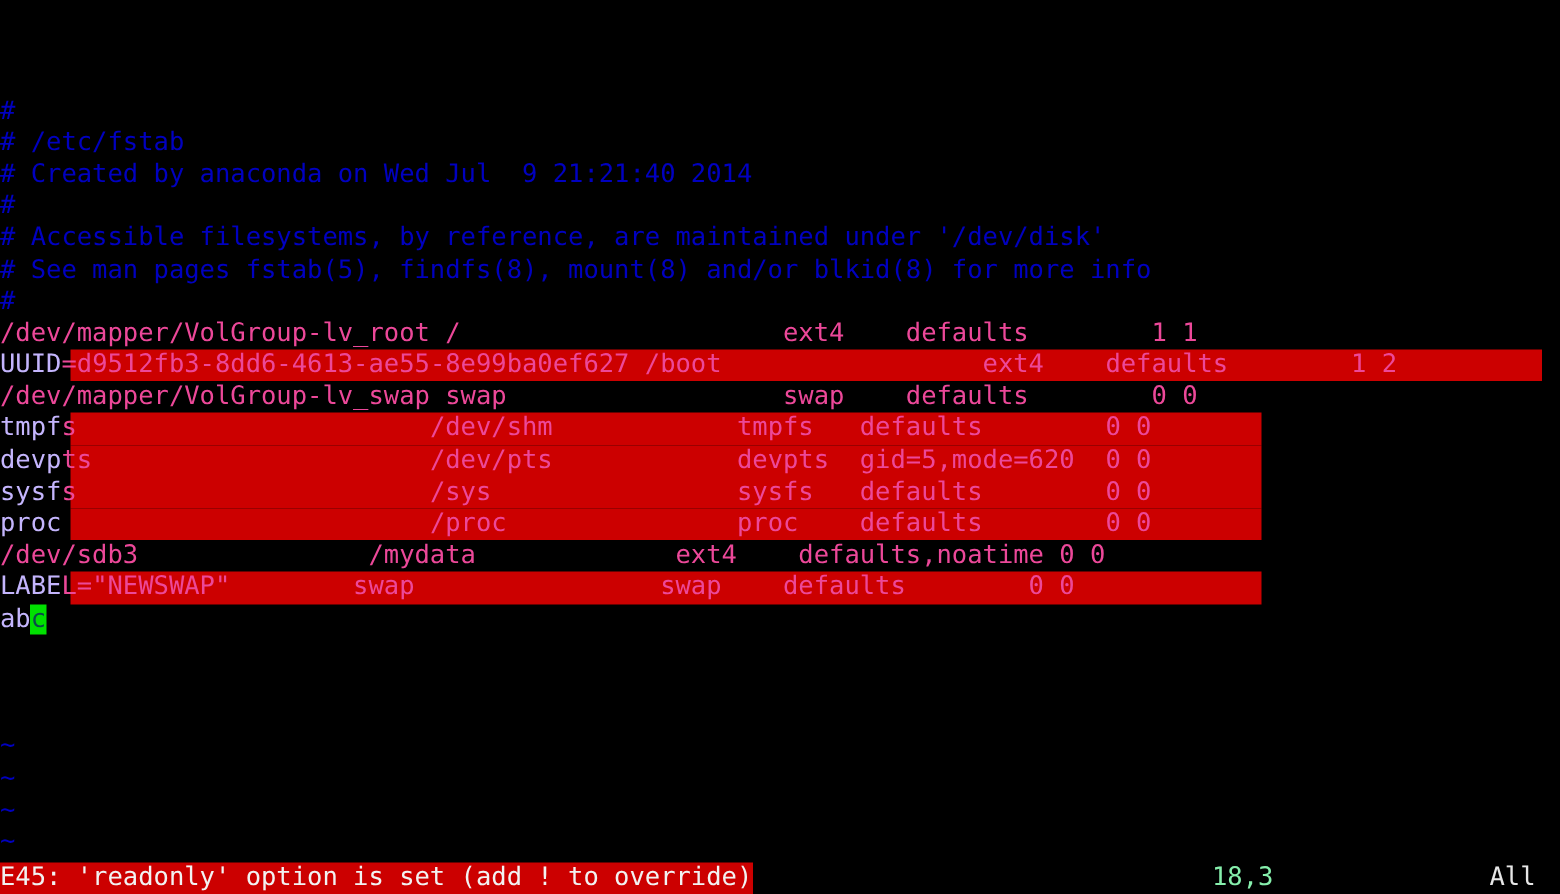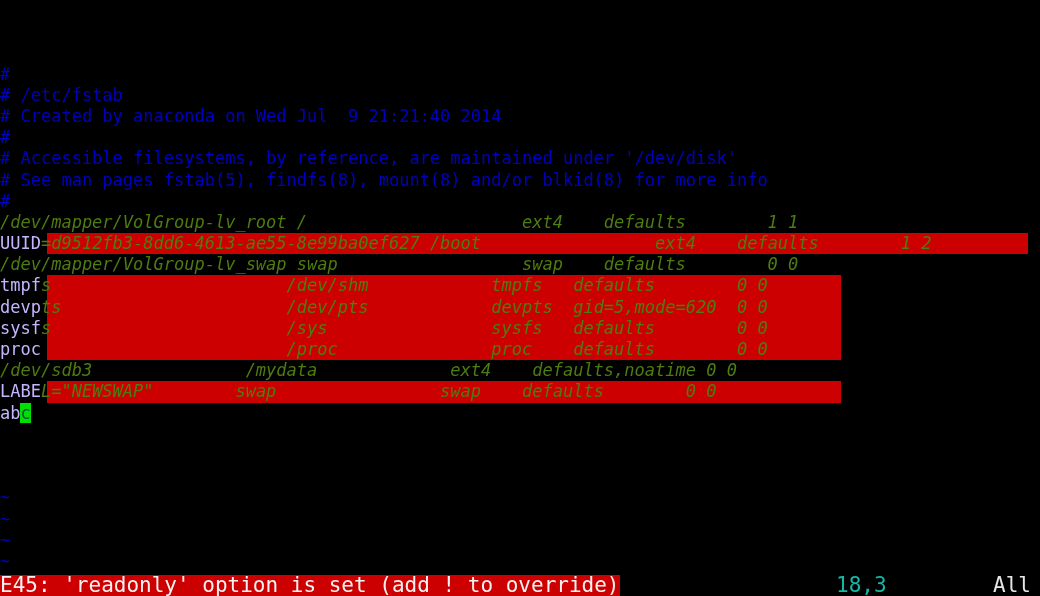--- a/index.html
+++ b/index.html
@@ -37,51 +37,51 @@
     position: relative;
     height: 21.2px;
     white-space: pre;
     font-size: 17px;
     line-height: 21.2px;
   }
   .seg {
     white-space: pre;
   }
   .c-comment  { color: #0000c0; }
-  .c-normal   { color: #4d7c0f; font-style: italic; }
+  .c-normal   { color: #ec4899; }
   .c-special  { color: #c4b5fd; }
   .c-tilde    { color: #0000c0; }
   .cursor {
     background: #00e000;
     color: #0a4a4a;
   }
   
   #statusline {
     position: absolute;
     left: 0;
     top: 575px;
     width: 892px;
     height: 21px;
     white-space: pre;
-    font-size: 21px;
+    font-size: 17px;
     line-height: 21px;
   }
   #statusline .msg {
     position: absolute;
     left: 0;
     top: 0;
     background: #cc0000;
     color: #f2f2f2;
     padding: 0;
   }
   #statusline .ruler {
     position: absolute;
-    left: 836px;
+    left: 808px;
     top: 0;
-    color: #14b8a6;
+    color: #86efac;
   }
   #statusline .scrollpos {
     position: absolute;
     left: 993px;
     top: 0;
     color: #e6e6e6;
   }
   
   .rowbg {
     position: absolute;

